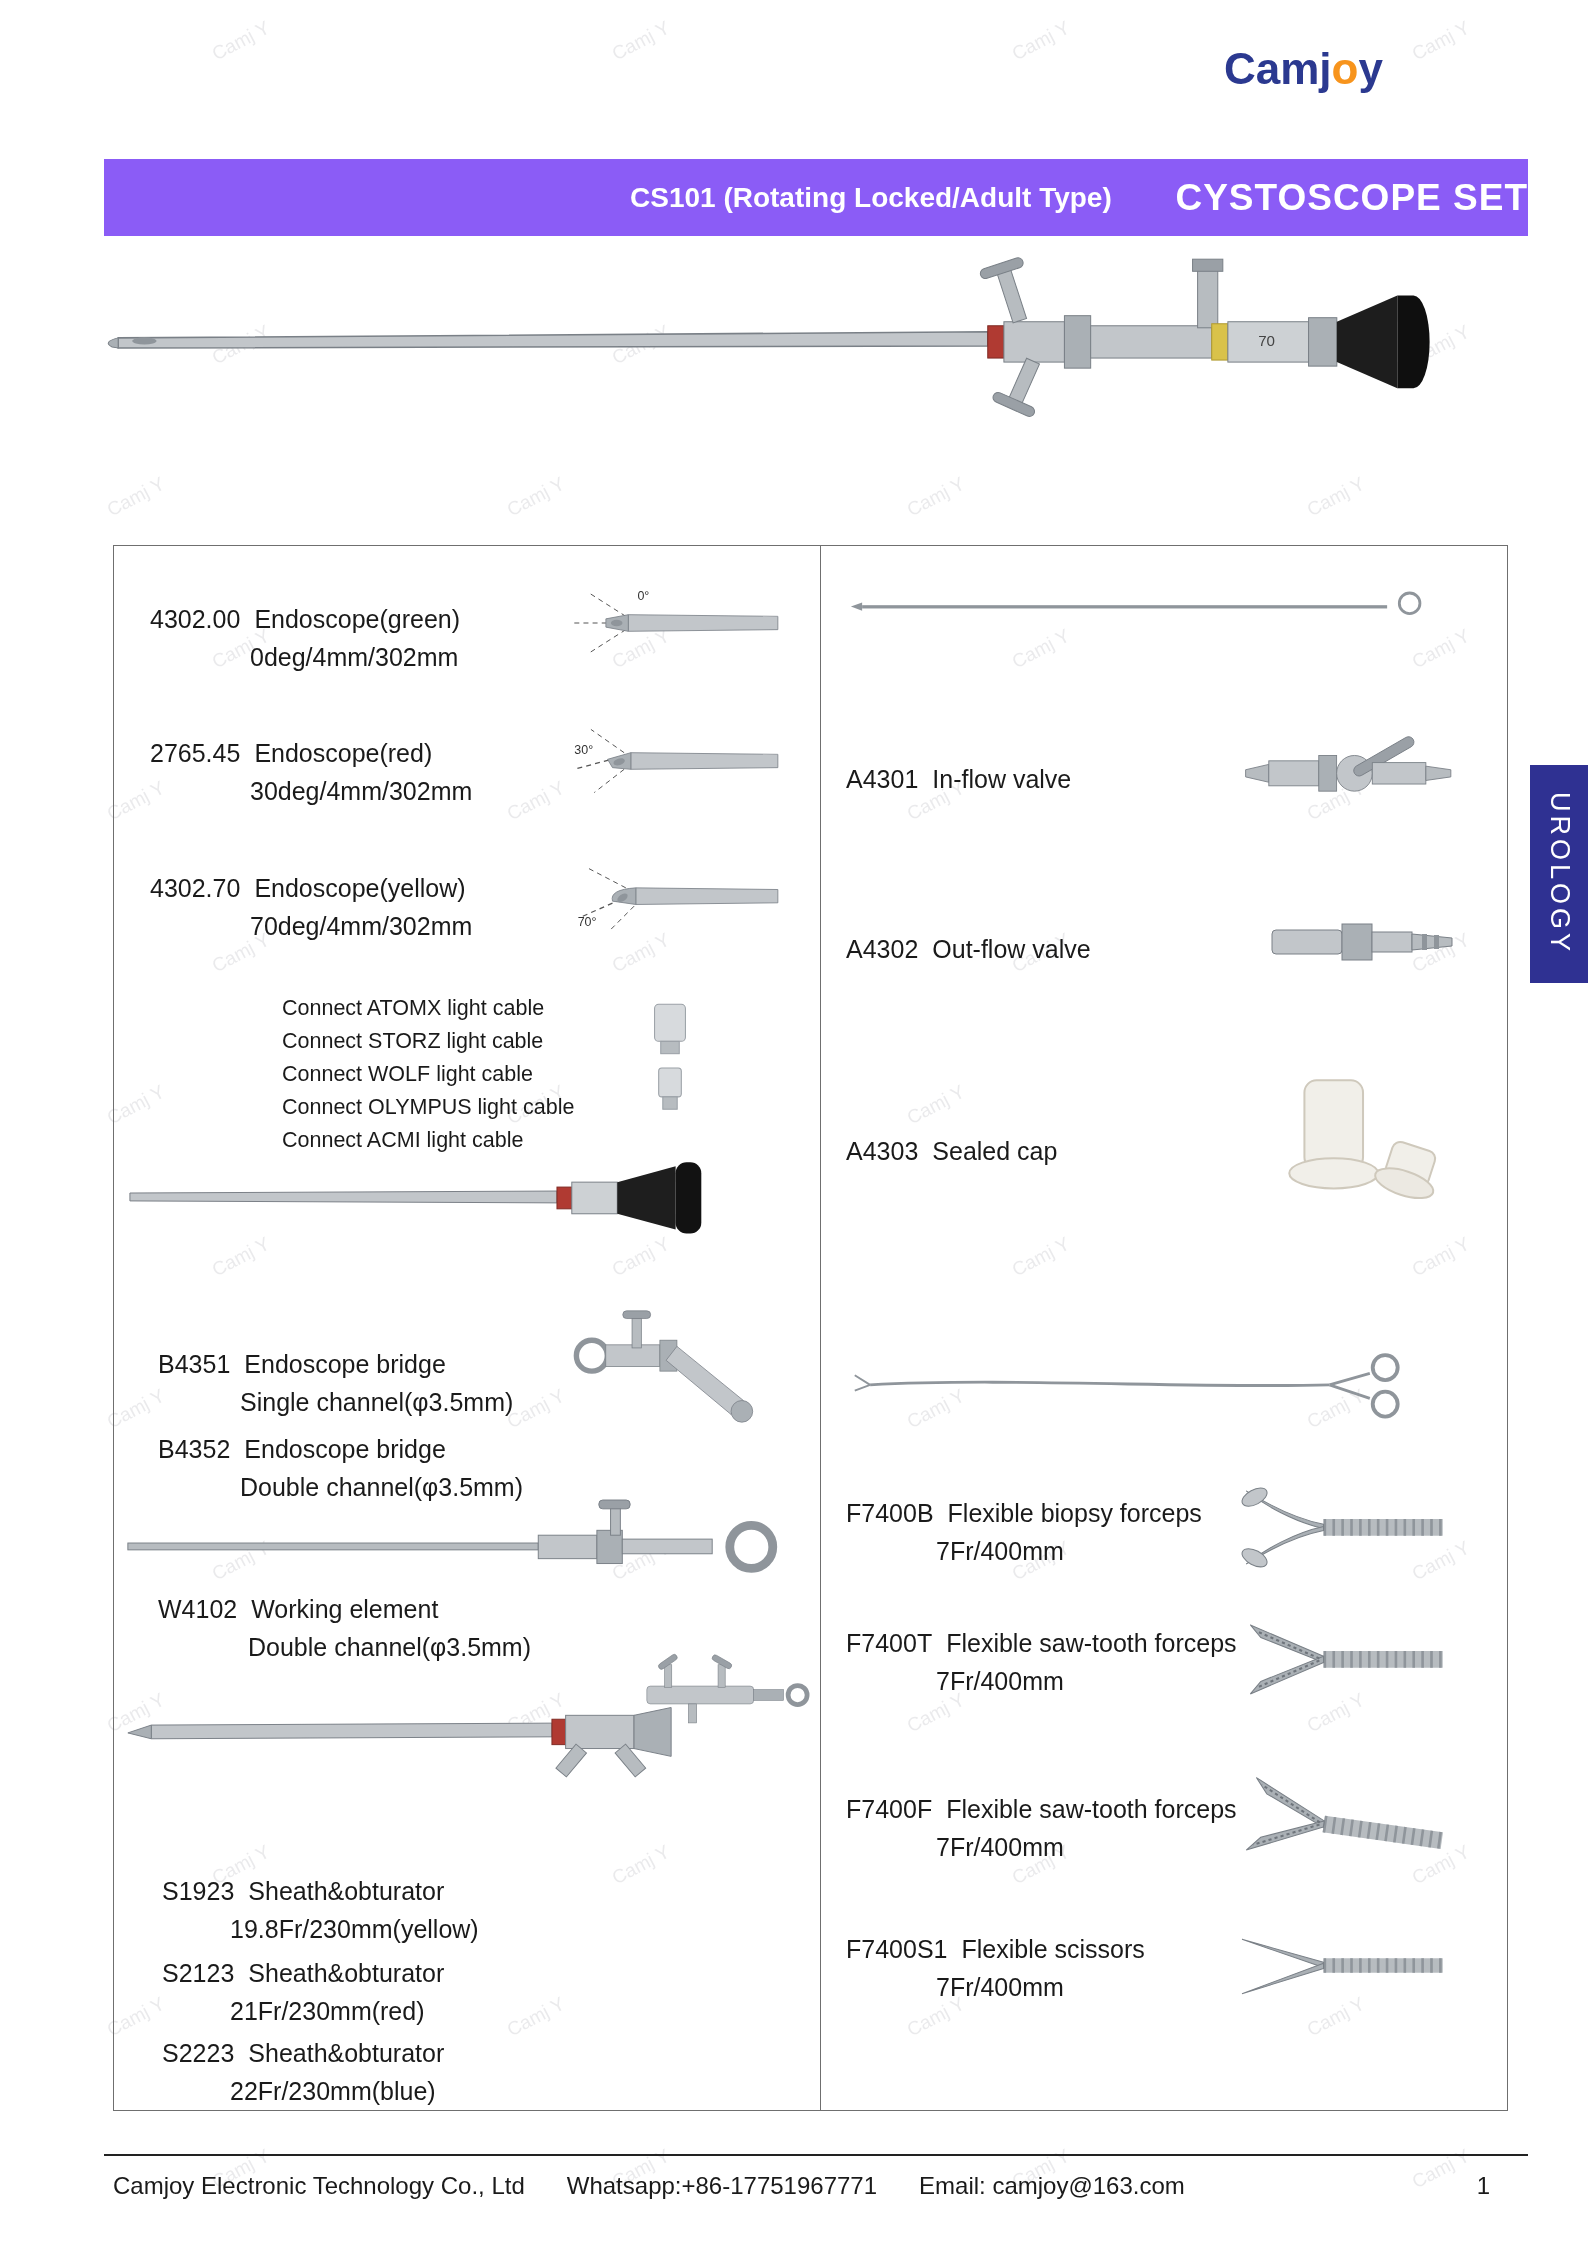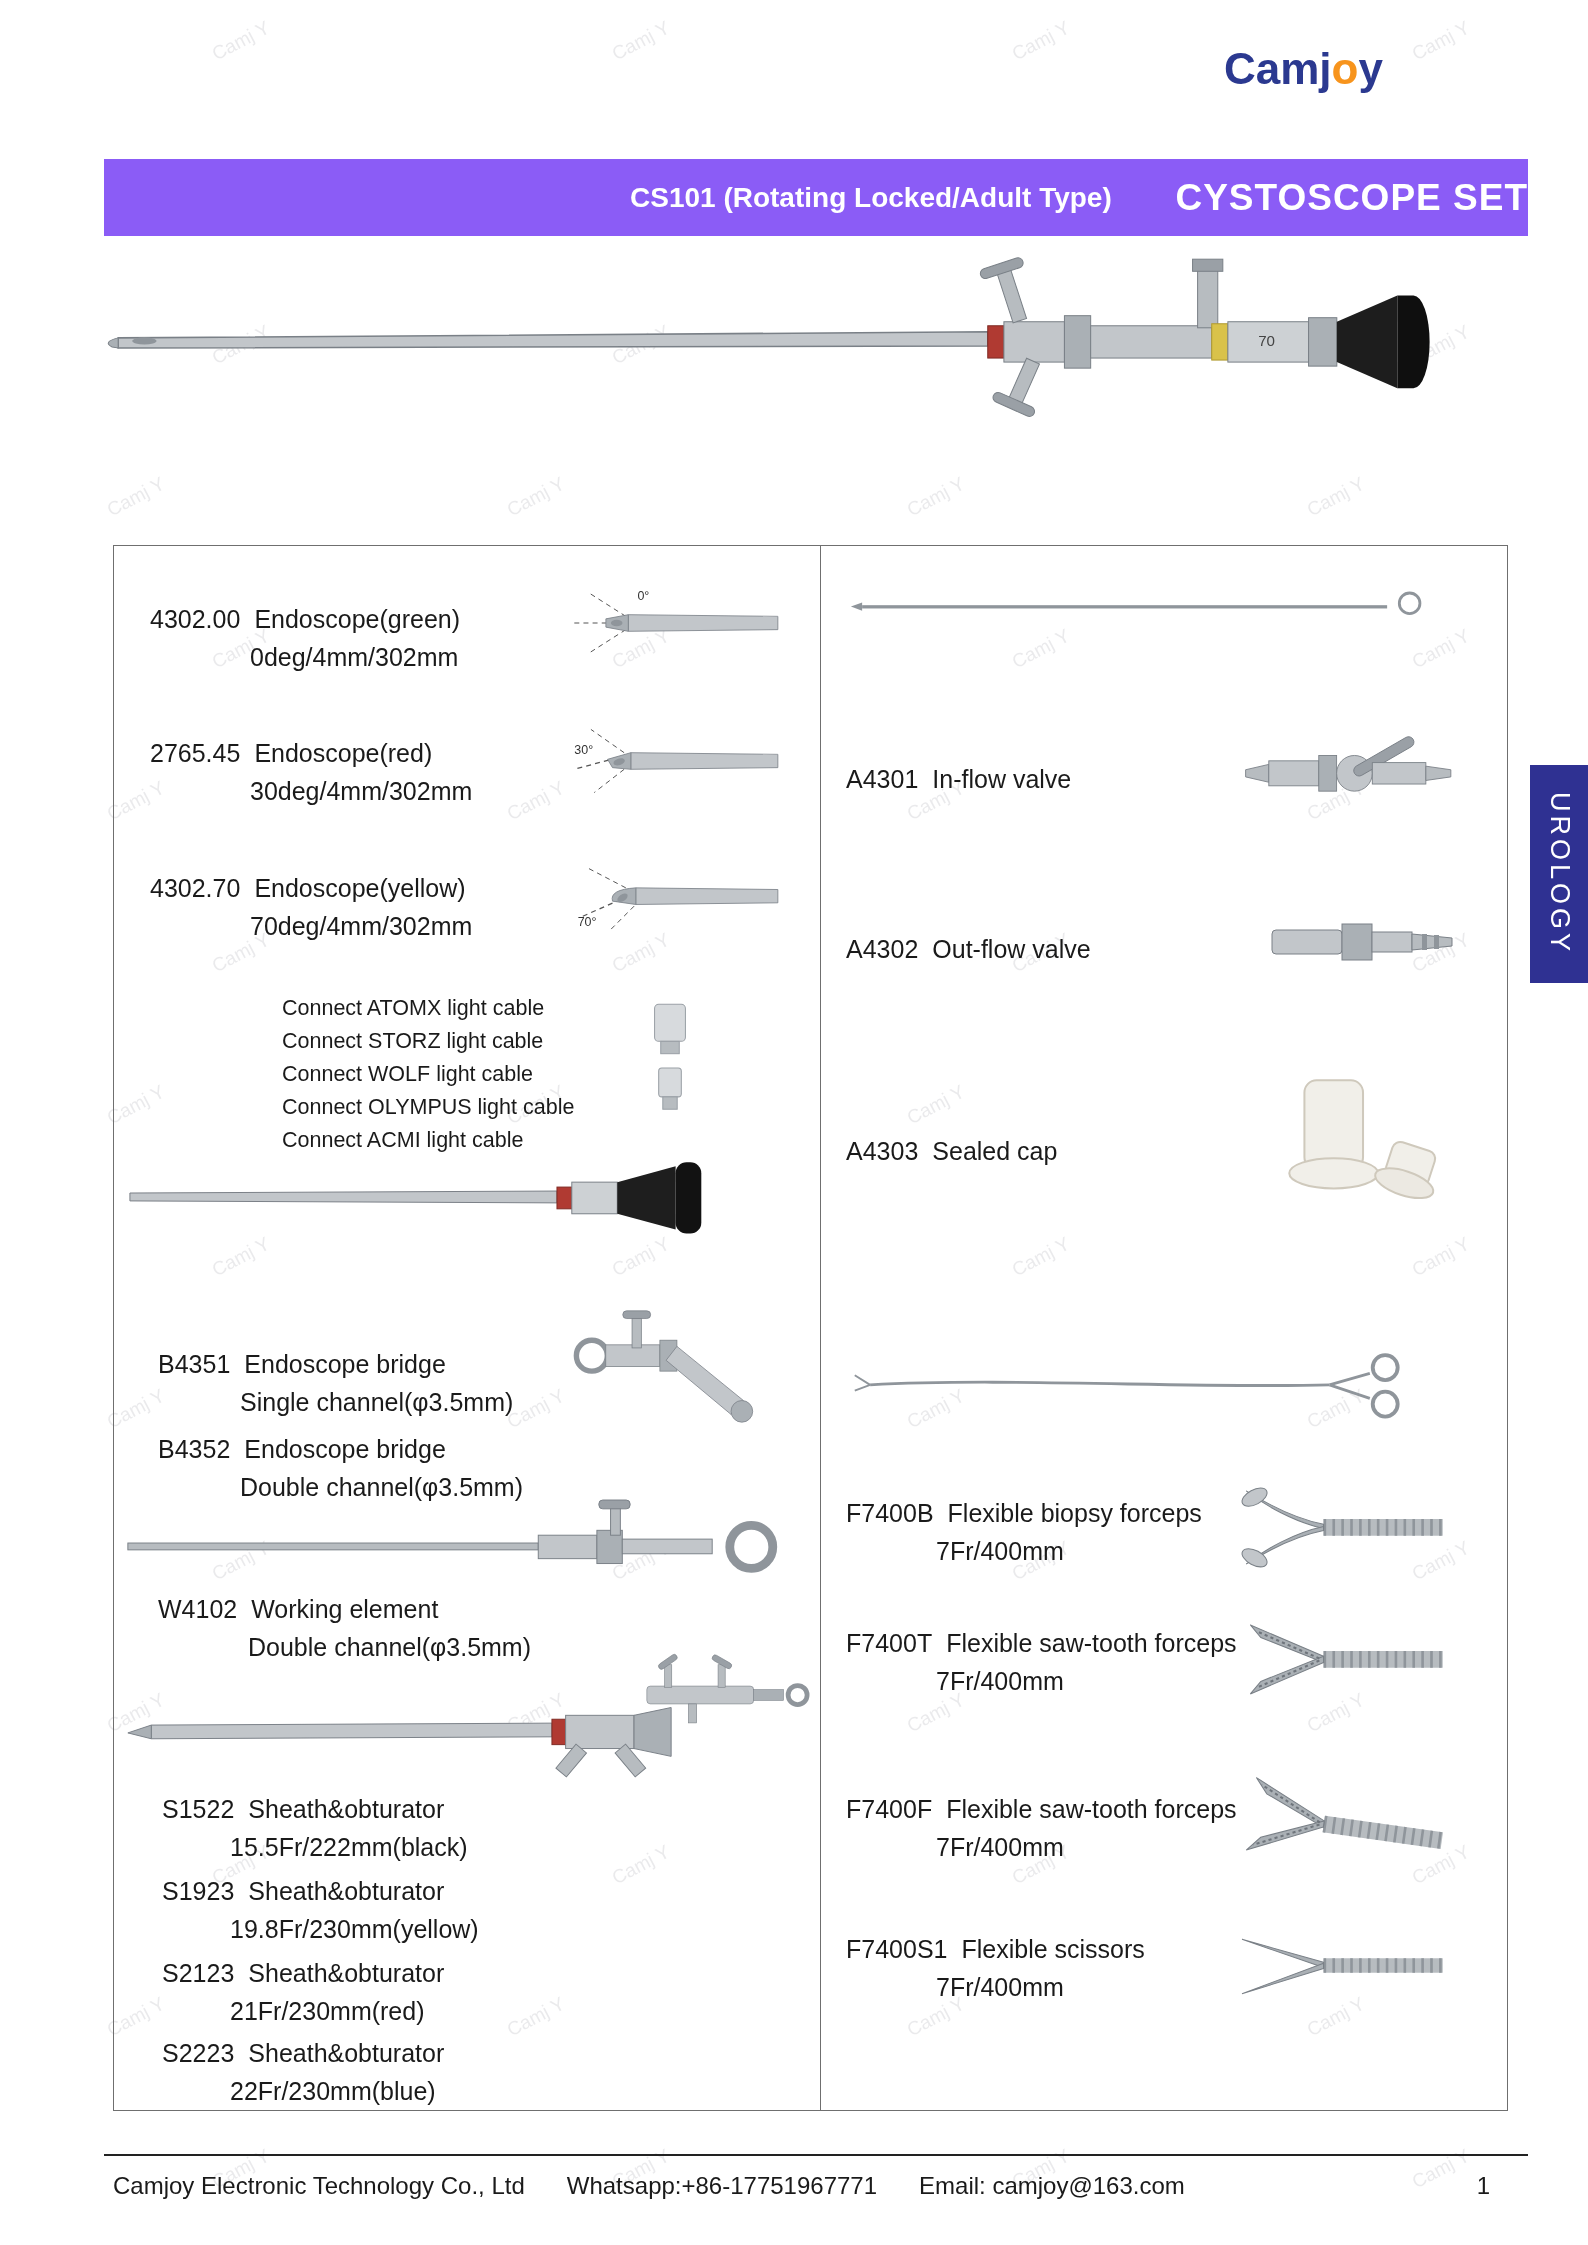--- a/index.html
+++ b/index.html
@@ -296,24 +296,20 @@
         <g transform="rotate(40 470 72)">
             <rect x="463" y="72" width="14" height="32" fill="#b7bcc0" stroke="#7a8087"></rect>
           </g>
         <g transform="rotate(-40 510 72)">
             <rect x="503" y="72" width="14" height="32" fill="#b7bcc0" stroke="#7a8087"></rect>
           </g>
         <polygon points="524,38 562,30 562,80 524,72" fill="#aab0b5" stroke="#7a8087"></polygon>
       </svg>
     </div>
 
-    <div class="prod ind68" style="left:48px; top:1248px;">
-      <div class="l1"><span class="code">S1522</span><span>Sheath&amp;obturator</span></div>
-      <div class="spec">15.5Fr/222mm(black)</div>
-    </div>
     <div class="prod ind68" style="left:48px; top:1330px;">
       <div class="l1"><span class="code">S1923</span><span>Sheath&amp;obturator</span></div>
       <div class="spec">19.8Fr/230mm(yellow)</div>
     </div>
     <div class="prod ind68" style="left:48px; top:1412px;">
       <div class="l1"><span class="code">S2123</span><span>Sheath&amp;obturator</span></div>
       <div class="spec">21Fr/230mm(red)</div>
     </div>
     <div class="prod ind68" style="left:48px; top:1492px;">
       <div class="l1"><span class="code">S2223</span><span>Sheath&amp;obturator</span></div>

